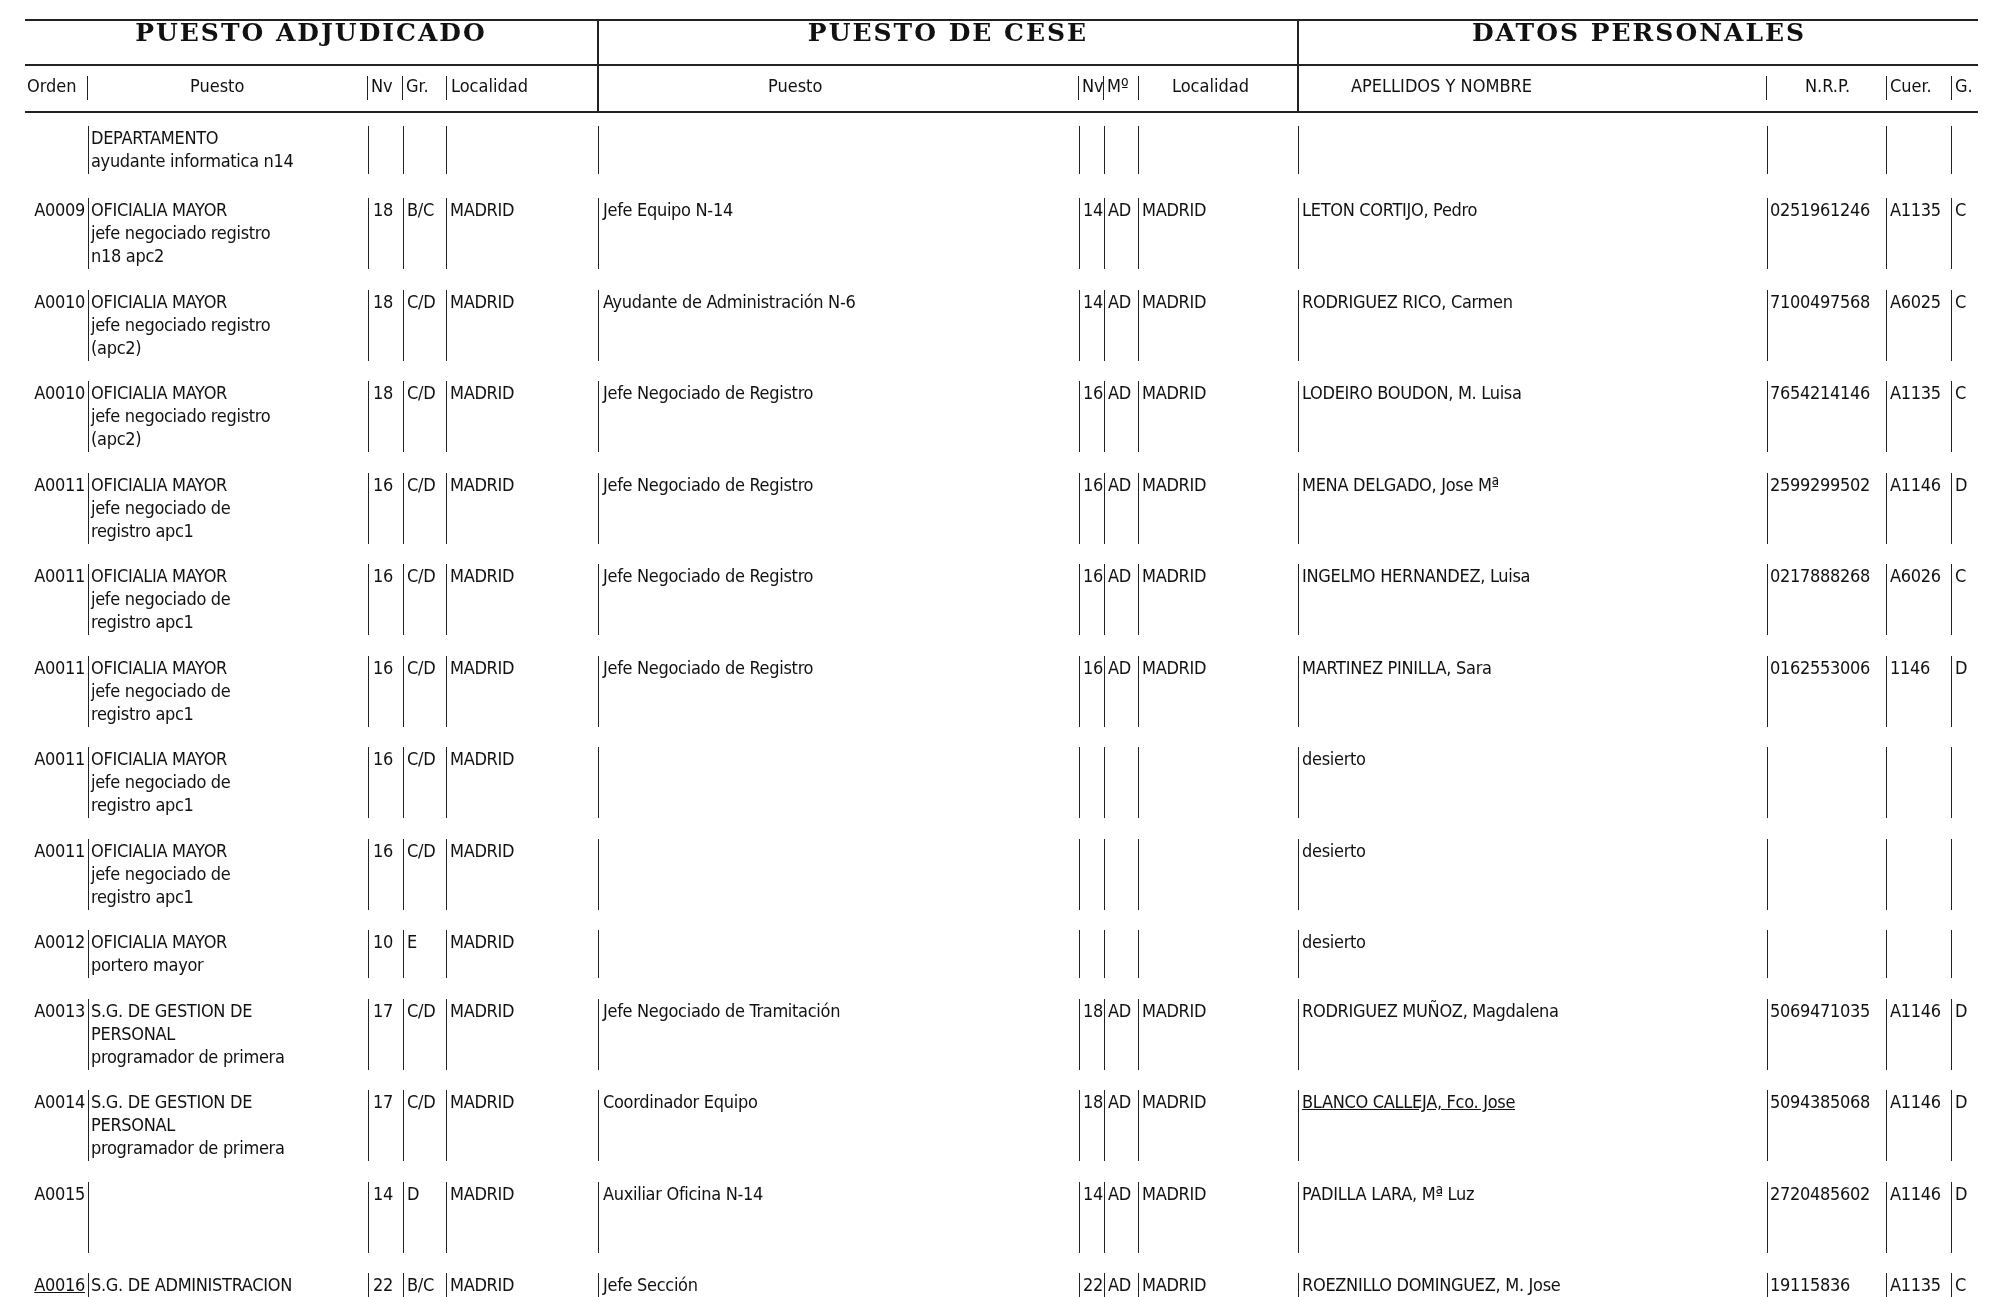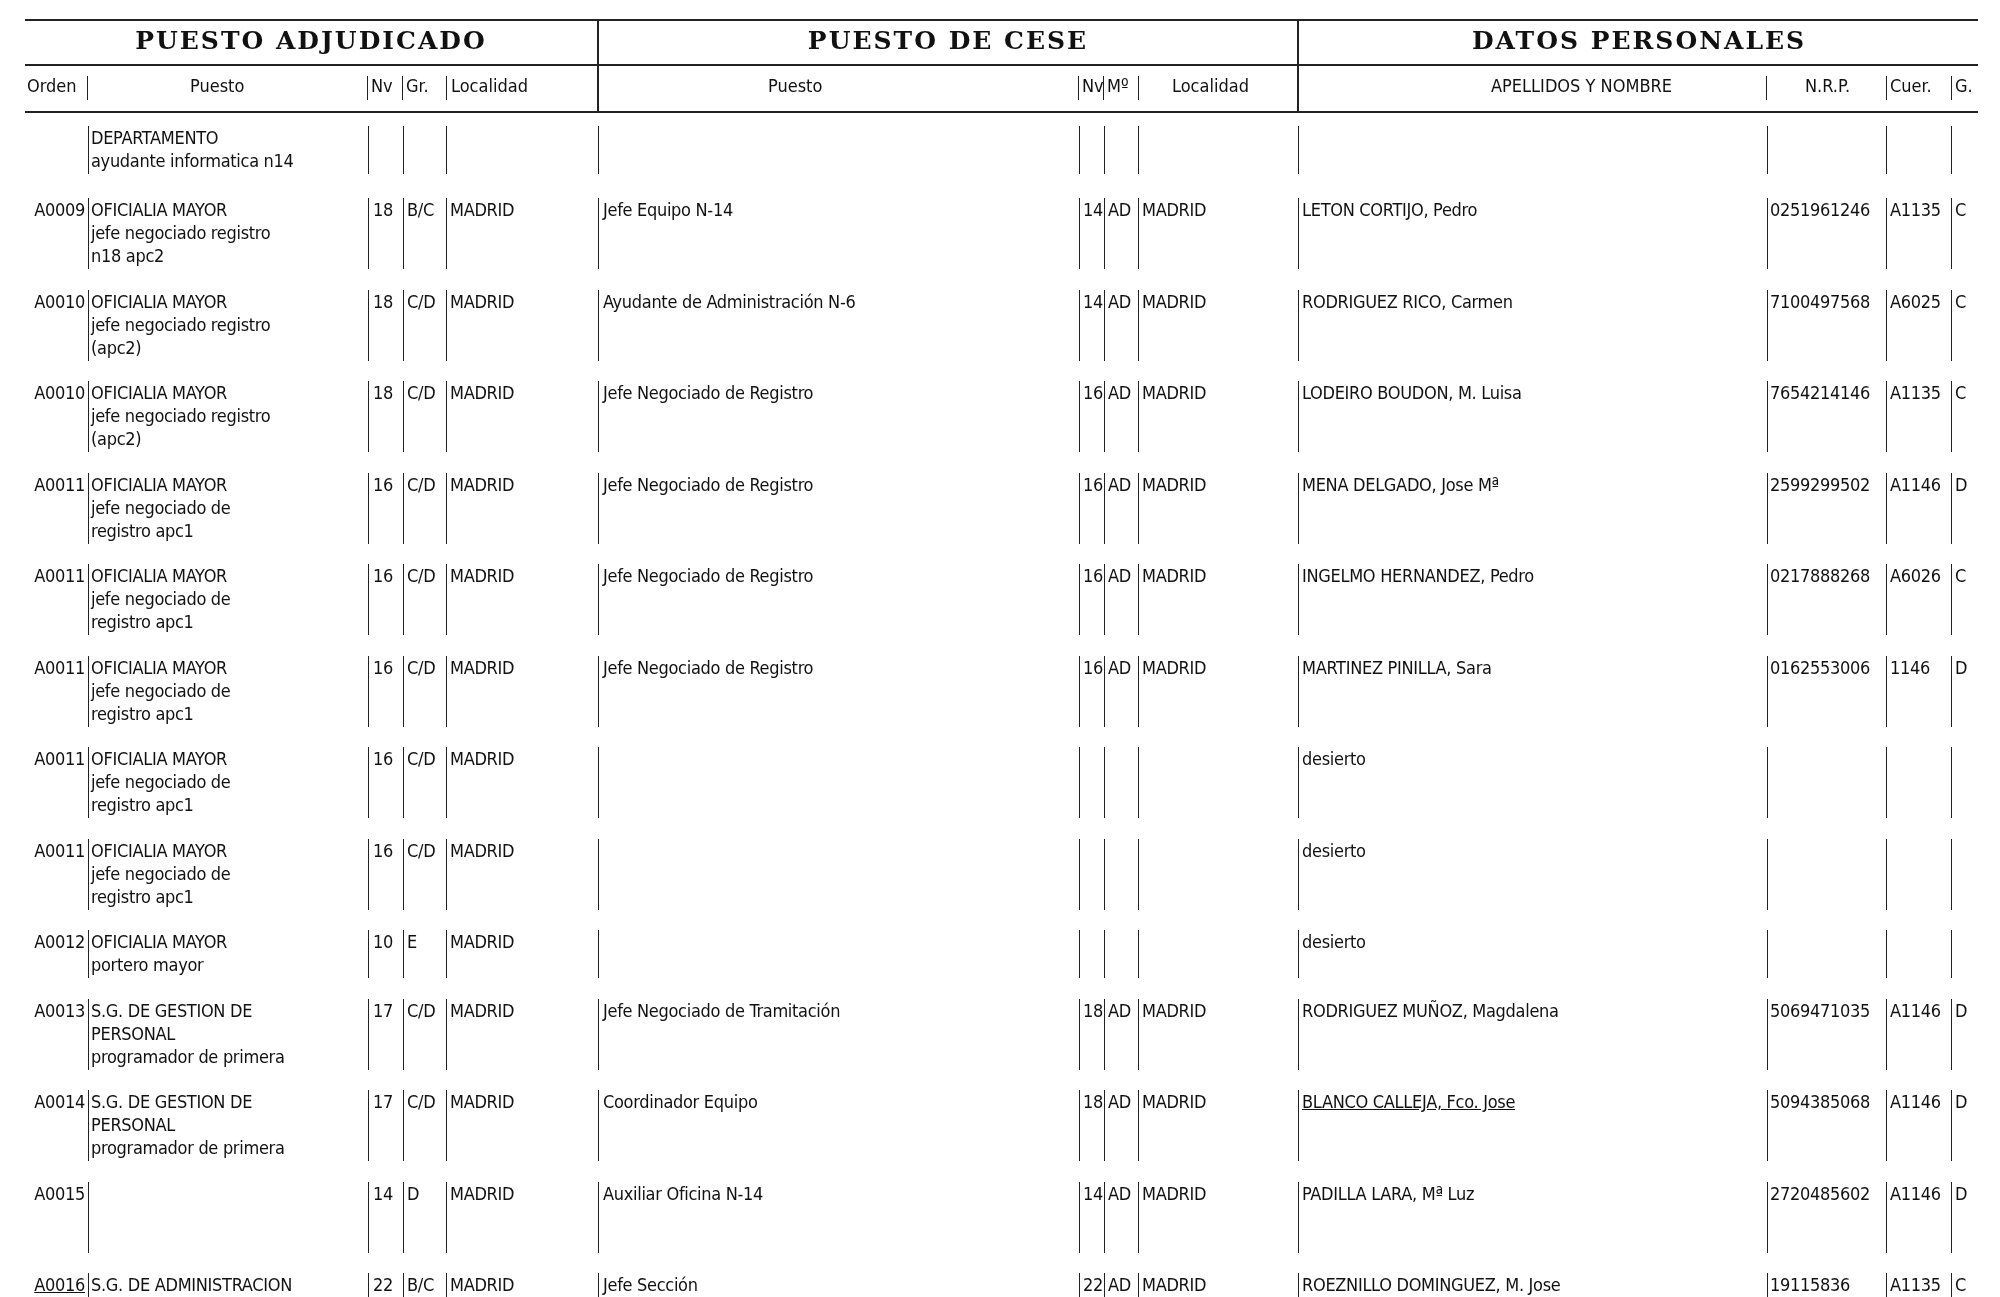--- a/index.html
+++ b/index.html
@@ -1,20 +1,20 @@
 <!DOCTYPE html>
 <html><head>
 <meta charset="utf-8">
 <style>
   html, body { margin:0; padding:0; background:#fff; }
   body { width:2000px; height:1297px; position:relative; overflow:hidden; color:#111;
          font-family:"DejaVu Sans Mono","Liberation Mono",monospace; }
   .hr { position:absolute; height:2px; background:#222; }
   .vr { position:absolute; width:2px; background:#222; }
-  .sec { position:absolute; top:24px; height:34px; font-family:"DejaVu Serif","Liberation Serif",serif;
+  .sec { position:absolute; top:16px; height:34px; font-family:"DejaVu Serif","Liberation Serif",serif;
          font-size:25px; font-weight:bold; letter-spacing:2px; text-align:center; line-height:34px; }
   .colh { position:absolute; top:74px; font-size:18px; line-height:24px; white-space:nowrap; font-family:"DejaVu Sans Condensed","DejaVu Sans",sans-serif; }
   .cell { position:absolute; font-size:18px; line-height:23px; white-space:pre; font-family:"DejaVu Sans Mono","Liberation Mono",monospace; }
   .cond { font-family:"DejaVu Sans","Liberation Sans",sans-serif; font-stretch:condensed; letter-spacing:-0.3px; }
   .row { position:absolute; left:0; width:1604px; }
   .bar { position:absolute; width:1px; background:#222; top:0; }
 </style>
 </head>
 <body>
 
@@ -39,21 +39,21 @@
 <div class="colh" style="left:451px;">Localidad</div>
 
 <div class="colh" style="left:768px;">Puesto</div>
 <div class="vr" style="left:1078px; top:76px; width:1px; height:24px;"></div>
 <div class="colh" style="left:1082px;">Nv</div>
 <div class="vr" style="left:1103px; top:76px; width:1px; height:24px;"></div>
 <div class="colh" style="left:1107px;">Mº</div>
 <div class="vr" style="left:1138px; top:76px; width:1px; height:24px;"></div>
 <div class="colh" style="left:1172px;">Localidad</div>
 
-<div class="colh" style="left:1491px;">APELLIDOS Y NOMBRE</div>
+<div class="colh" style="left:1351px;">APELLIDOS Y NOMBRE</div>
 <div class="vr" style="left:1766px; top:76px; width:1px; height:24px;"></div>
 <div class="colh" style="left:1805px;">N.R.P.</div>
 <div class="vr" style="left:1886px; top:76px; width:1px; height:24px;"></div>
 <div class="colh" style="left:1890px;">Cuer.</div>
 <div class="vr" style="left:1951px; top:76px; width:1px; height:24px;"></div>
 <div class="colh" style="left:1955px;">G.</div>
 
 <div id="rows">
     <div class="row" style="top: 126px; height: 48px;">
     <div class="cell cond" style="left:25px; width:60px; text-align:right;"></div>
@@ -225,21 +225,21 @@
     <div class="bar" style="left: 598px; height: 71px;"></div>
     <div class="cell cond" style="left:603px;">Jefe Negociado de Registro</div>
     <div class="bar" style="left: 1079px; height: 71px;"></div>
     <div class="cell cond" style="left:1083px;">16</div>
     <div class="bar" style="left: 1104px; height: 71px;"></div>
     <div class="cell cond" style="left:1108px;">AD</div>
     <div class="bar" style="left: 1138px; height: 71px;"></div>
     <div class="cell cond" style="left:1142px;">MADRID</div>
 
     <div class="bar" style="left: 1298px; height: 71px;"></div>
-    <div class="cell cond" style="left:1302px;">INGELMO HERNANDEZ, Pedro</div>
+    <div class="cell cond" style="left:1302px;">INGELMO HERNANDEZ, Luisa</div>
     <div class="bar" style="left: 1767px; height: 71px;"></div>
     <div class="cell cond" style="left:1770px;">0217888268</div>
     <div class="bar" style="left: 1886px; height: 71px;"></div>
     <div class="cell cond" style="left:1890px;">A6026</div>
     <div class="bar" style="left: 1951px; height: 71px;"></div>
     <div class="cell cond" style="left:1955px;">C</div>
   </div>
     <div class="row" style="top: 656px; height: 71px;">
     <div class="cell cond" style="left:25px; width:60px; text-align:right;">A0011</div>
     <div class="bar" style="left: 88px; height: 71px;"></div>

